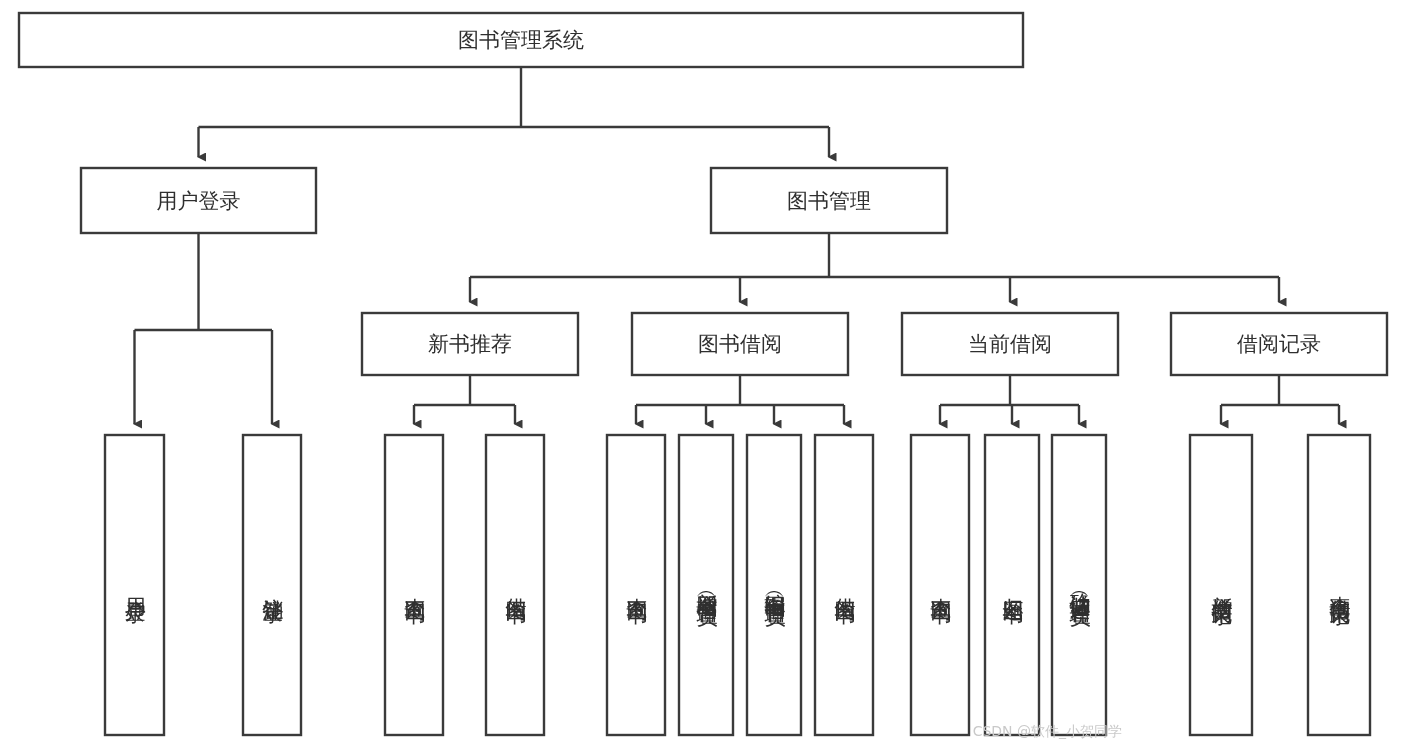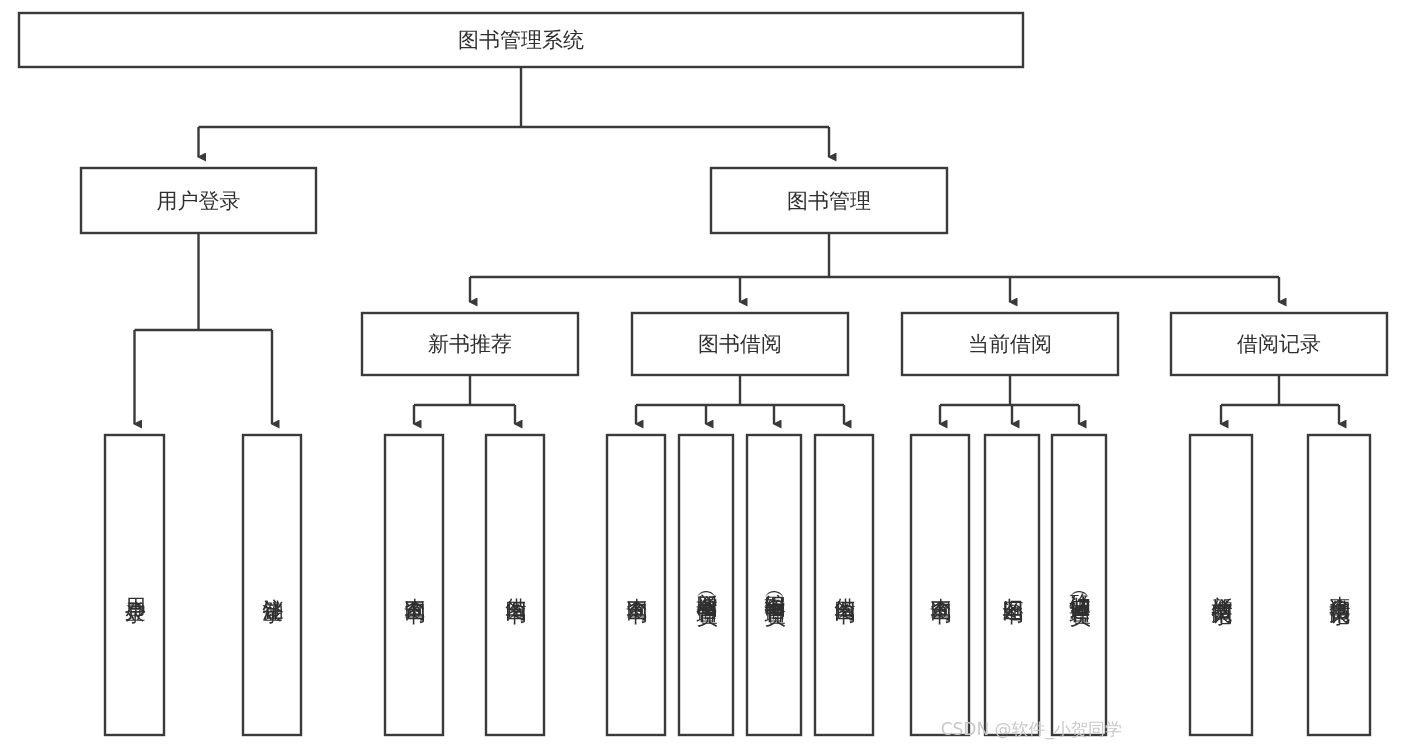--- a/index.html
+++ b/index.html
@@ -37,21 +37,21 @@
     fill:none;
     stroke-linecap:butt;
     stroke-linejoin:miter;
   }
   .arrow-head{ fill:#3a3a3a; stroke:none; }
 
   .watermark{
     position:absolute;
     right:12px;
     bottom:6px;
-    font-size:17px;
+    font-size:14px;
     color:#c9c9c9;
     font-family:"DejaVu Sans","Liberation Sans",sans-serif;
     white-space:nowrap;
     user-select:none;
     pointer-events:none;
   }
 </style>
 </head>
 <body>
 

